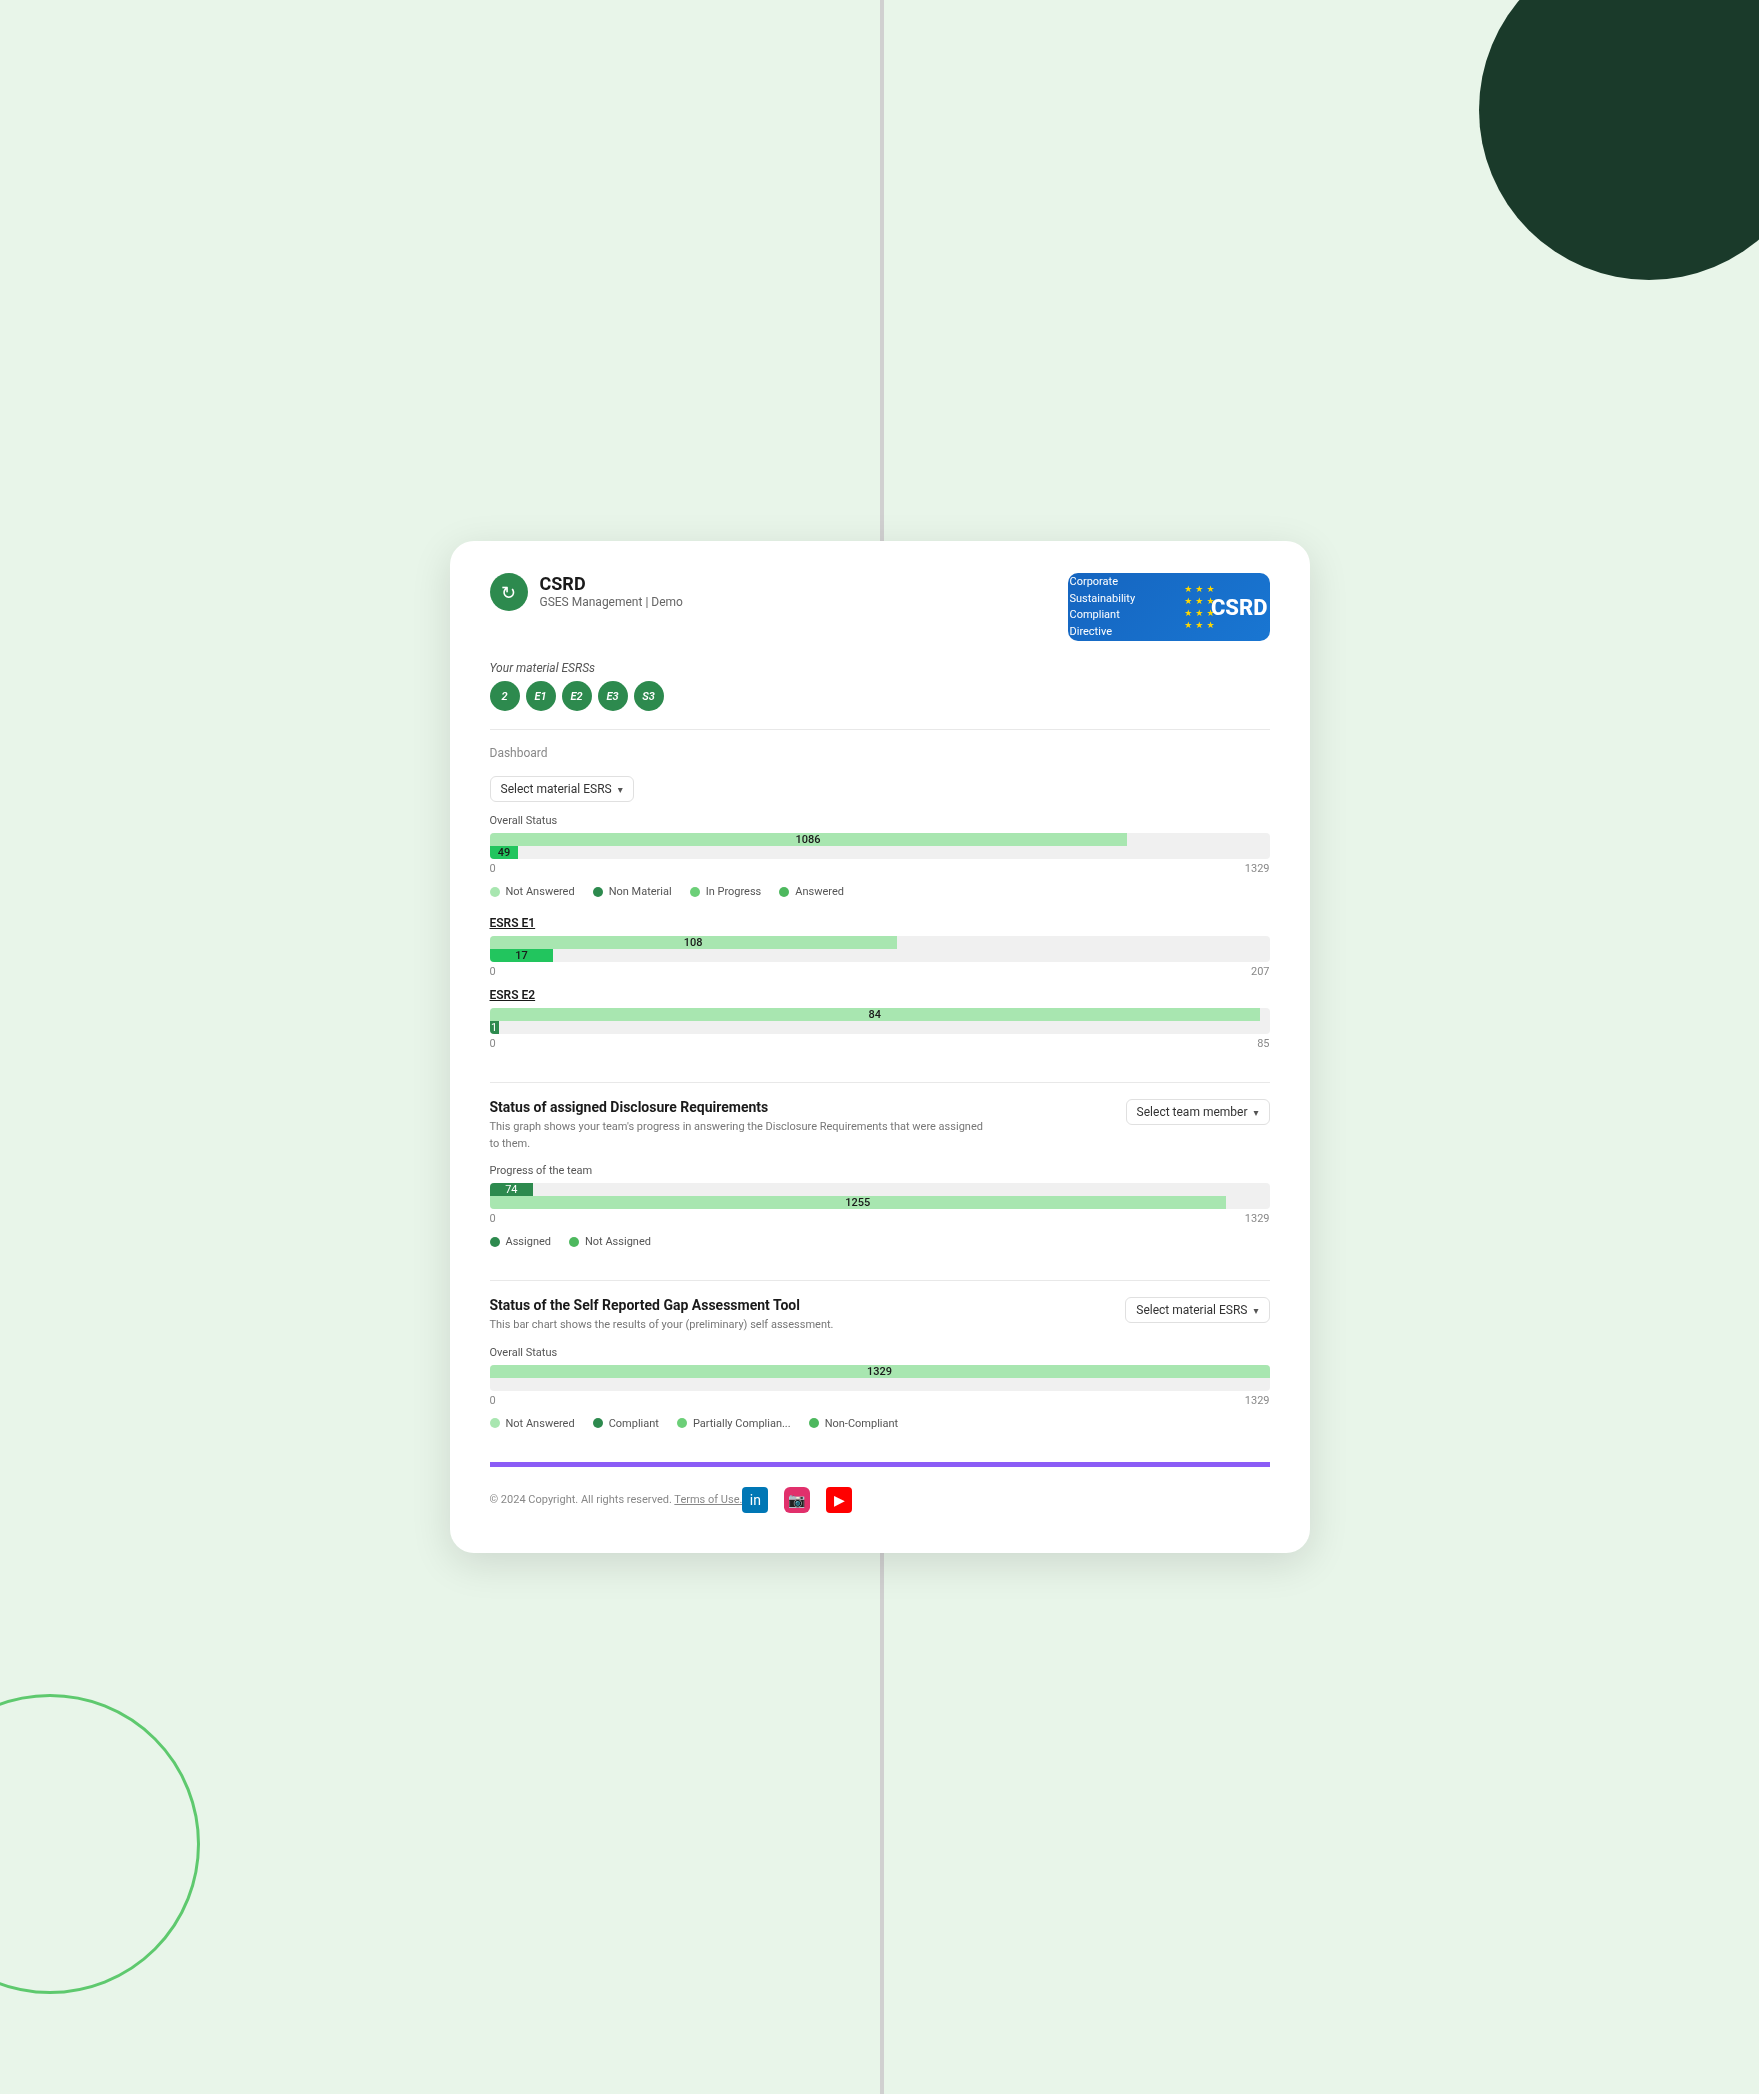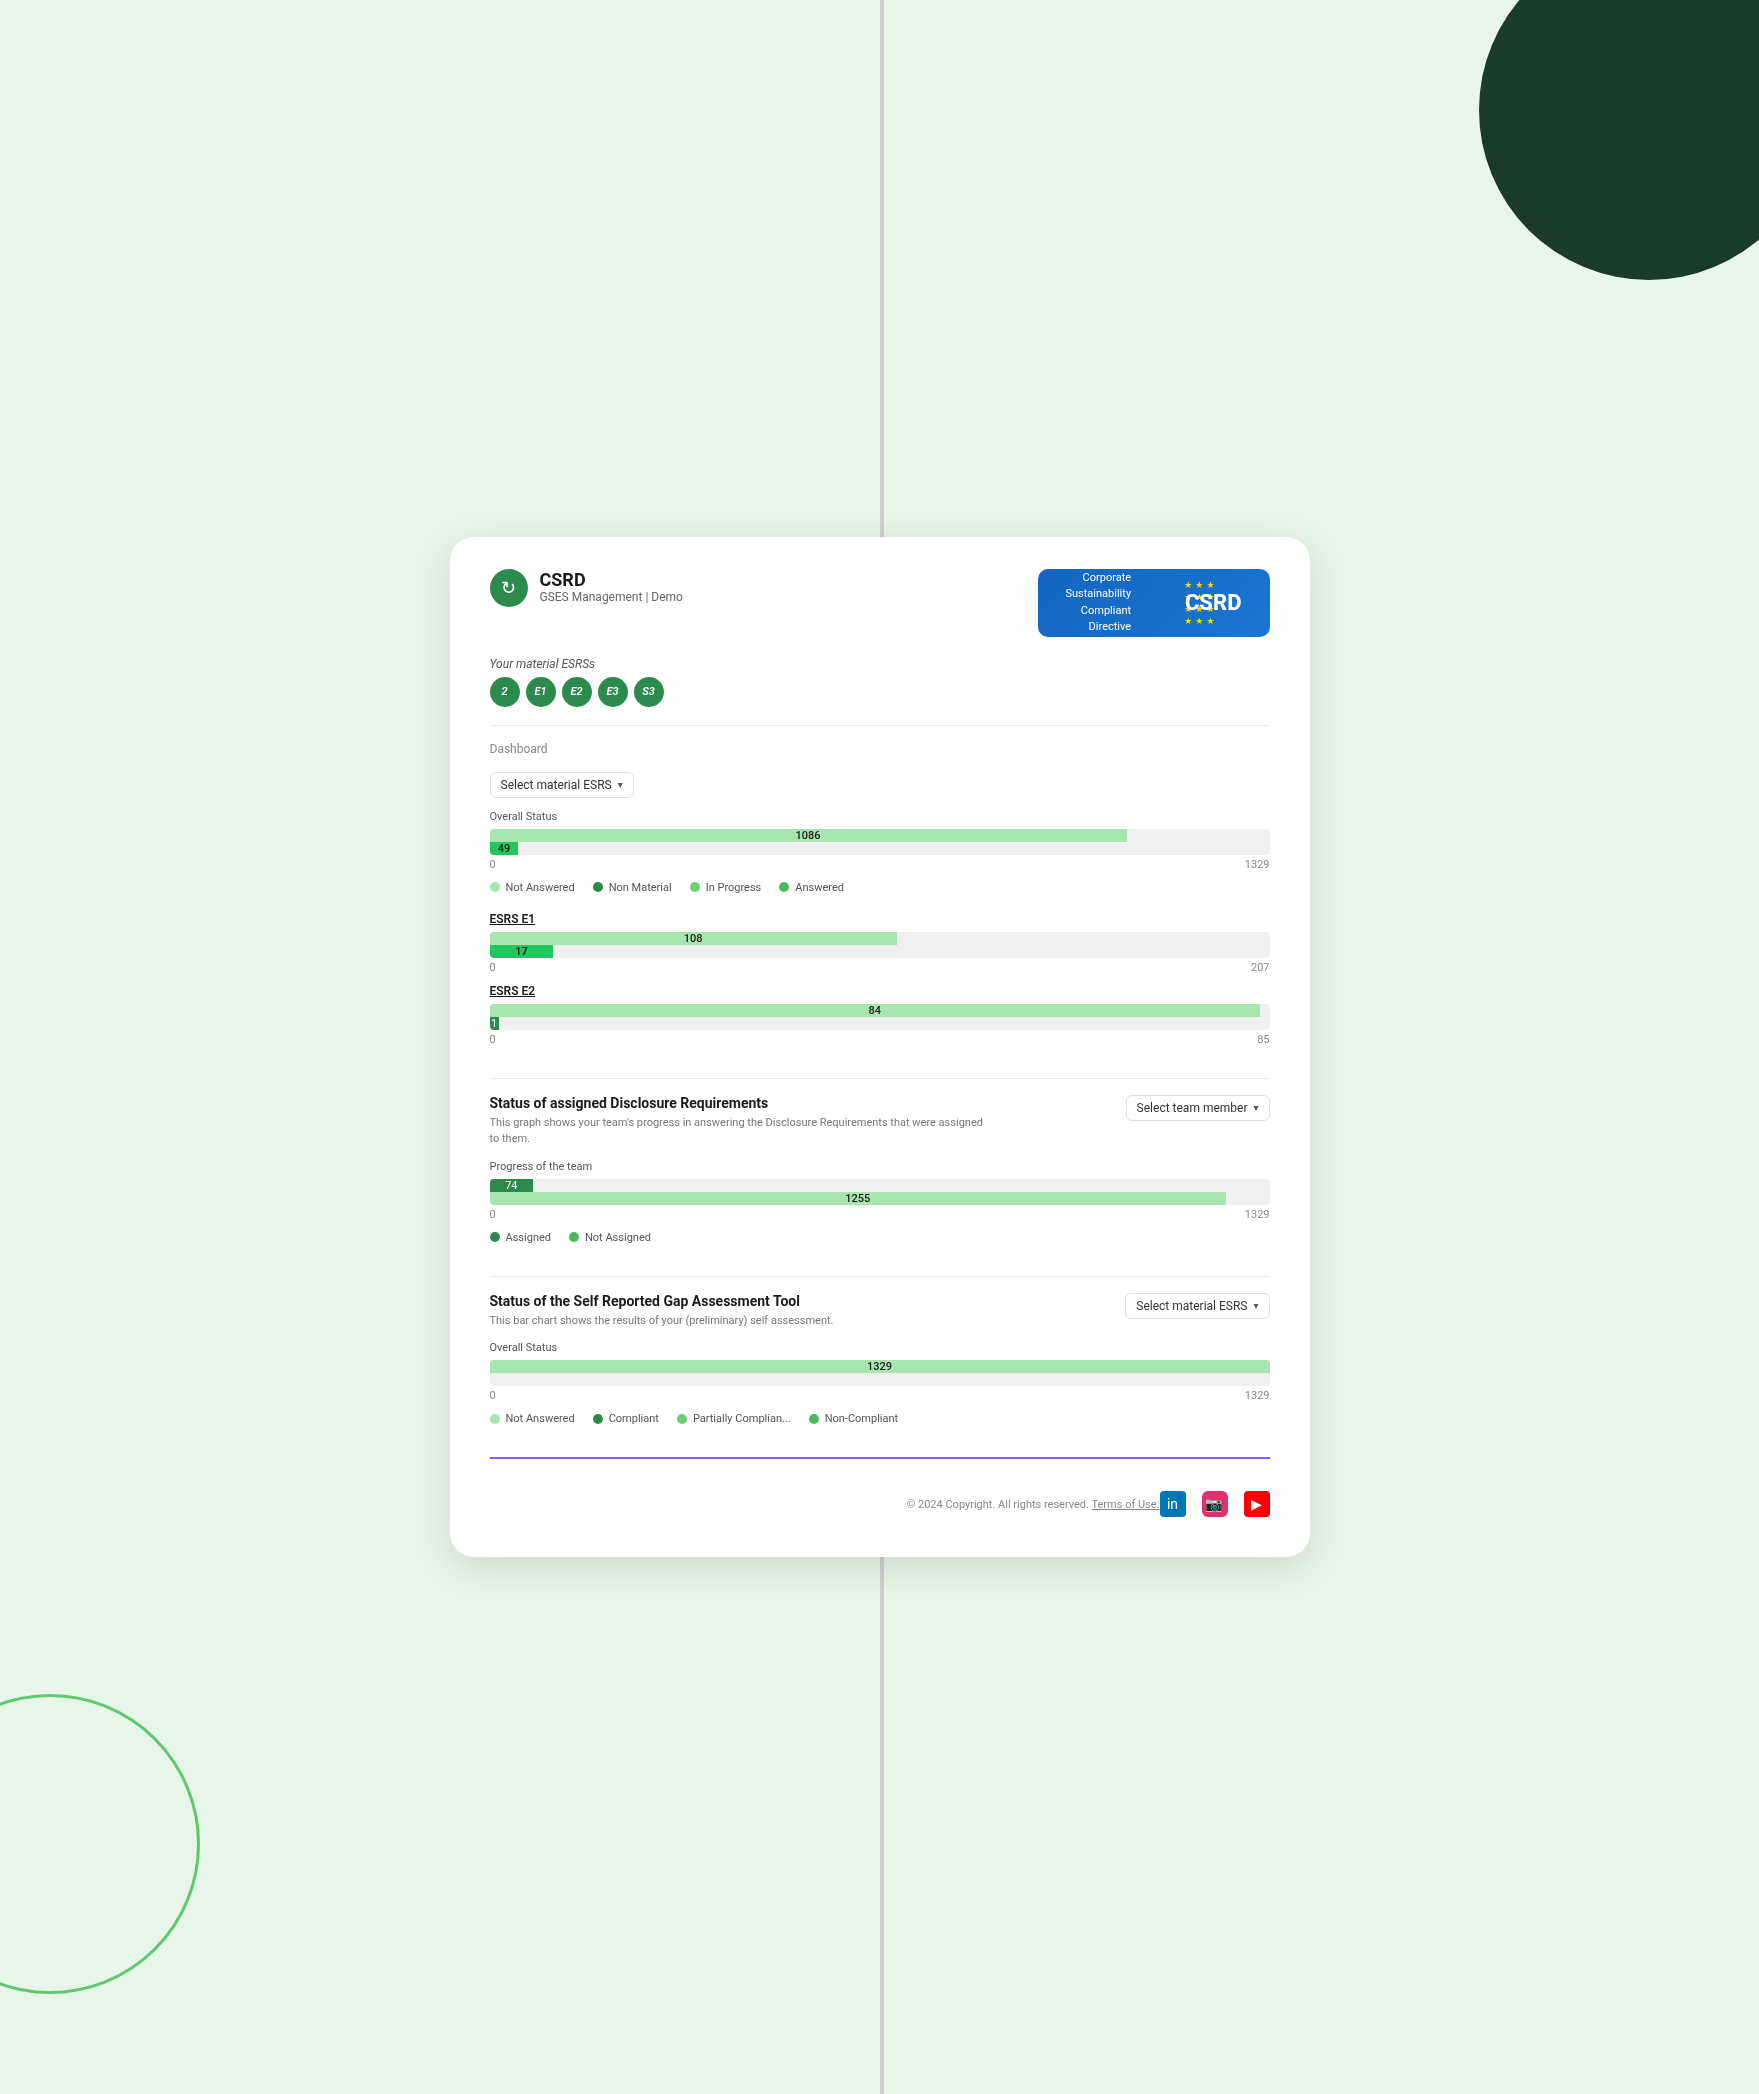--- a/index.html
+++ b/index.html
@@ -87,31 +87,30 @@
       font-size: 18px;
       font-weight: 700;
       color: #1a1a1a;
       line-height: 1.2;
     }
     .header-subtitle {
       font-size: 12px;
       color: #666;
     }
     .csrd-banner {
-      width: 232px;
+      width: 202px;
       height: 68px;
       background: linear-gradient(135deg, #1565c0, #1976d2);
       border-radius: 10px;
       display: flex;
       align-items: center;
       justify-content: space-between;
-      padding: 10px 28px;
+      padding: 10px 2px;
       overflow: hidden;
       position: relative;
-      text-align: right;
     }
     .csrd-banner-text {
       color: #fff;
       font-size: 11px;
       line-height: 1.5;
       z-index: 1;
     }
     .csrd-banner-label {
       color: #fff;
       font-size: 22px;
@@ -308,25 +307,25 @@
       font-size: 12px;
       font-weight: 600;
       color: #1a1a1a;
       margin-bottom: 6px;
       text-decoration: underline;
       cursor: pointer;
     }
 
     
     .footer {
-      border-top: 2px solid #8b5cf6;
-      padding-top: 32px;
-      display: flex;
-      align-items: center;
-      justify-content: flex-end;
+      border-top: 5px solid #8b5cf6;
+      padding-top: 20px;
+      display: flex;
+      align-items: center;
+      justify-content: flex-start;
       margin-top: 10px;
     }
     .footer-copy {
       font-size: 11px;
       color: #888;
     }
     .footer-copy a {
       color: #888;
       text-decoration: underline;
     }

